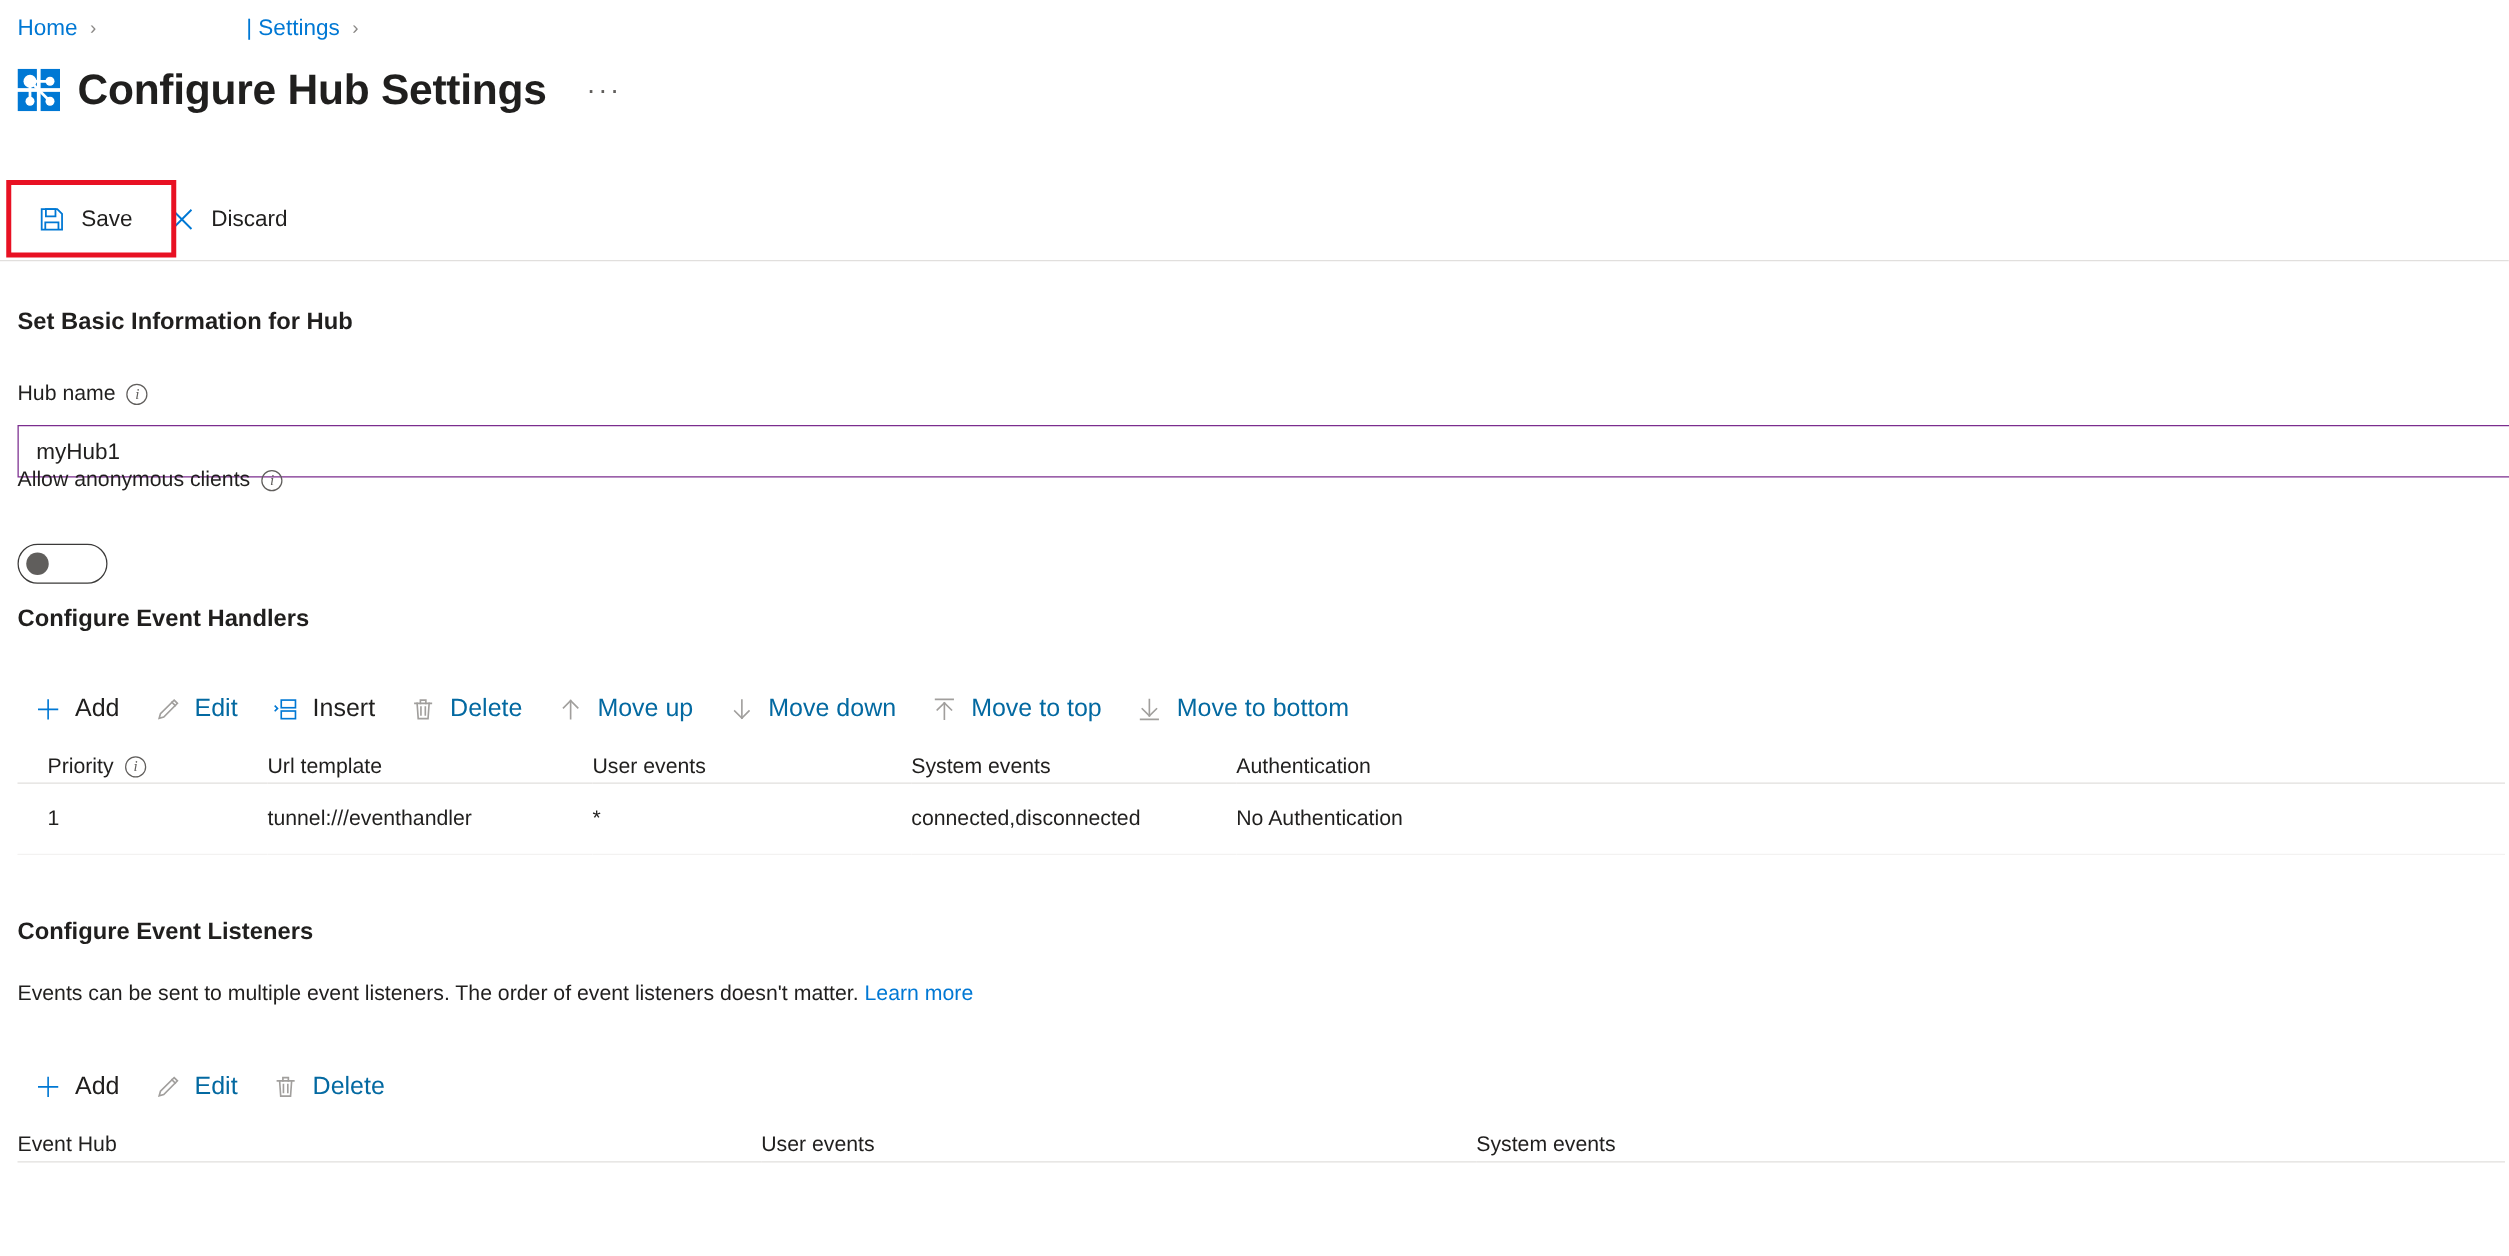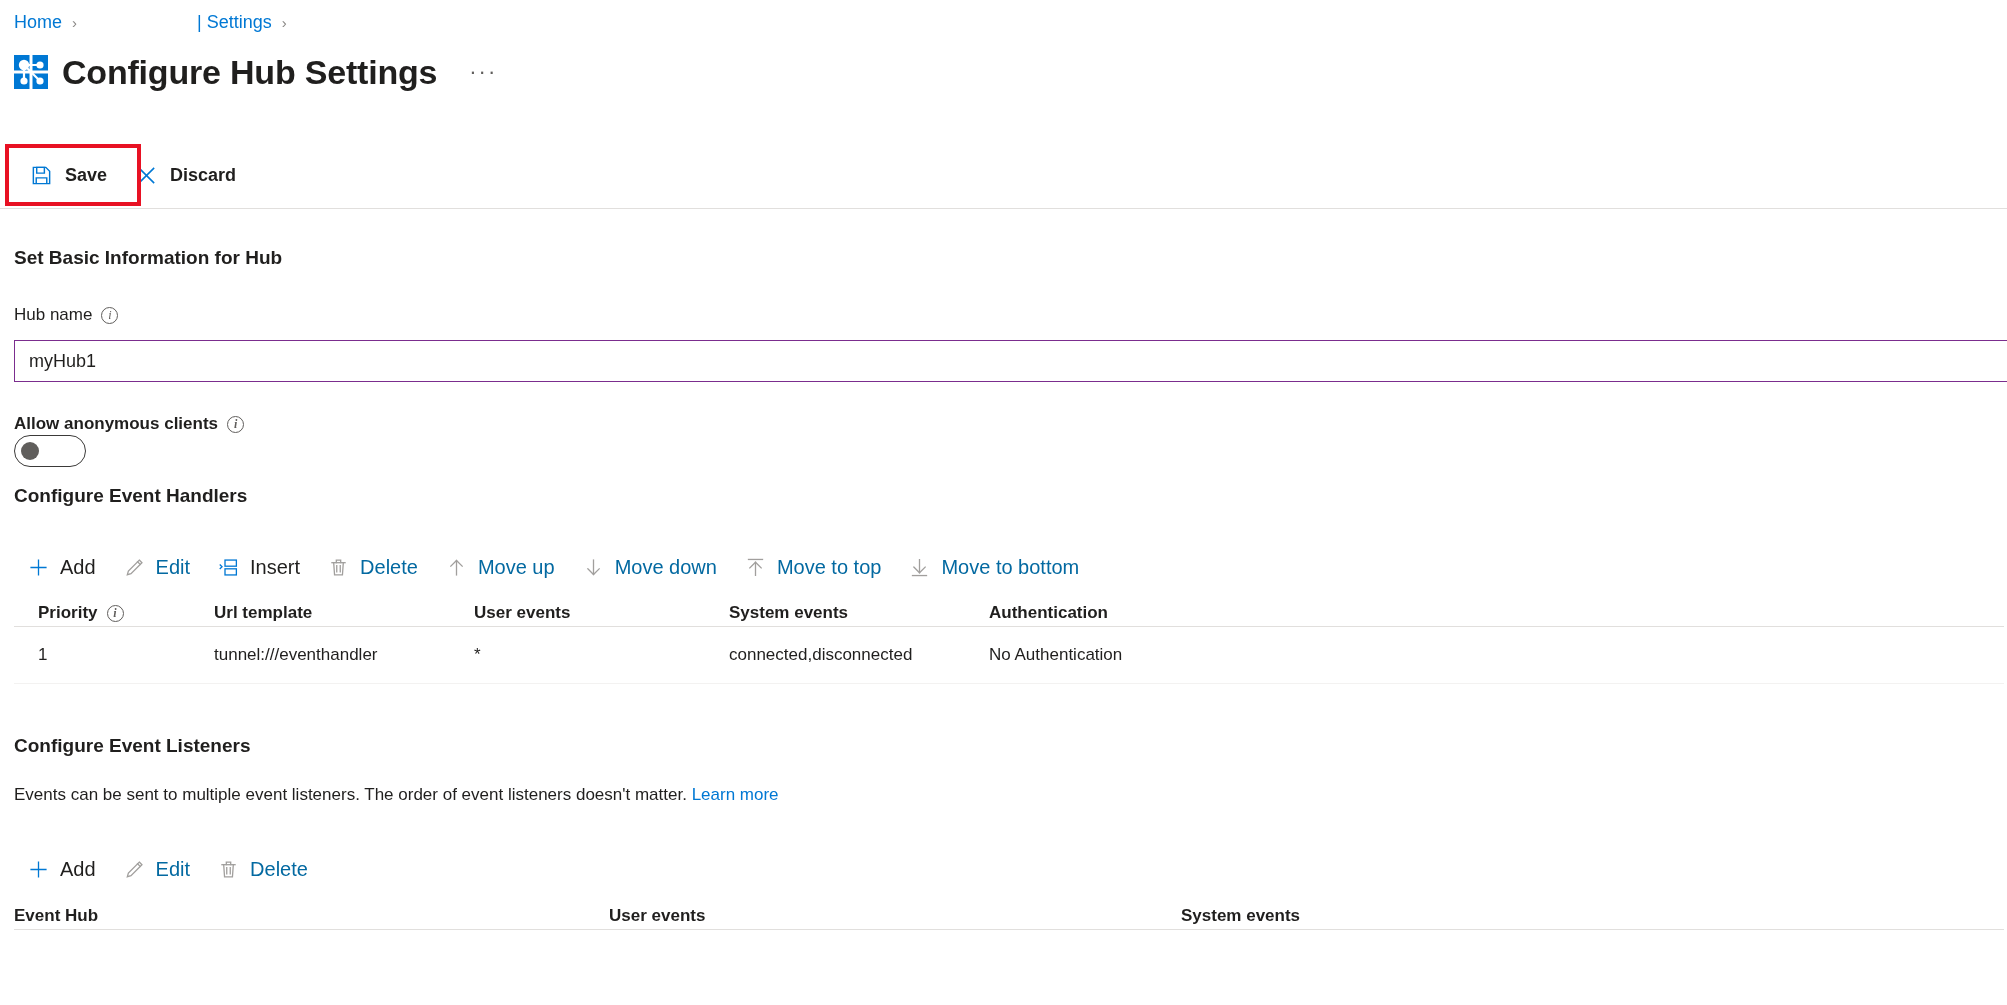--- a/index.html
+++ b/index.html
@@ -79,21 +79,21 @@
     height: 44px;
     padding: 0 14px;
     cursor: pointer;
     background: transparent;
     border: none;
     font-size: 18px;
     color: #201f1e;
     font-family: "Liberation Sans", sans-serif;
   }
   .cmd-btn .ico { margin-right: 12px; display: flex; align-items: center; }
-  .cmd-label { white-space: nowrap; font-weight: bold; }
+  .cmd-label { white-space: nowrap; }
   .save-highlight {
     position: absolute;
     left: 5px; top: 144px;
     width: 136px; height: 62px;
     border: 4px solid #e81123;
     pointer-events: none;
     z-index: 5;
   }
 
   
@@ -111,21 +111,21 @@
 
   .field-label {
     position: absolute;
     left: 14px;
     font-size: 17px;
     color: #201f1e;
     display: flex; align-items: center;
     white-space: nowrap;
   }
   #lbl-hubname { top: 305px; }
-  #lbl-anon { top: 414px; font-weight: bold; }
+  #lbl-anon { top: 374px; }
 
   .info-icon {
     width: 17px; height: 17px;
     border: 1px solid #605e5c;
     border-radius: 50%;
     margin-left: 9px;
     display: inline-flex;
     align-items: center; justify-content: center;
     font-size: 12px;
     font-family: "Liberation Serif", serif;
@@ -196,21 +196,21 @@
     position: absolute;
     left: 14px;
     border-collapse: collapse;
   }
   #tbl-handlers { top: 595px; width: 1990px; }
   #tbl-listeners { top: 898px; width: 1990px; }
 
   .dtable th {
     text-align: left;
     font-size: 17px;
-    font-weight: 700;
+    font-weight: 400;
     color: #201f1e;
     padding: 8px 0 3px 0;
     border-bottom: 1px solid #e1dfdd;
     vertical-align: bottom;
     white-space: nowrap;
   }
   .dtable th .th-inner { display: flex; align-items: center; }
   .dtable td {
     font-size: 17px;
     color: #201f1e;

